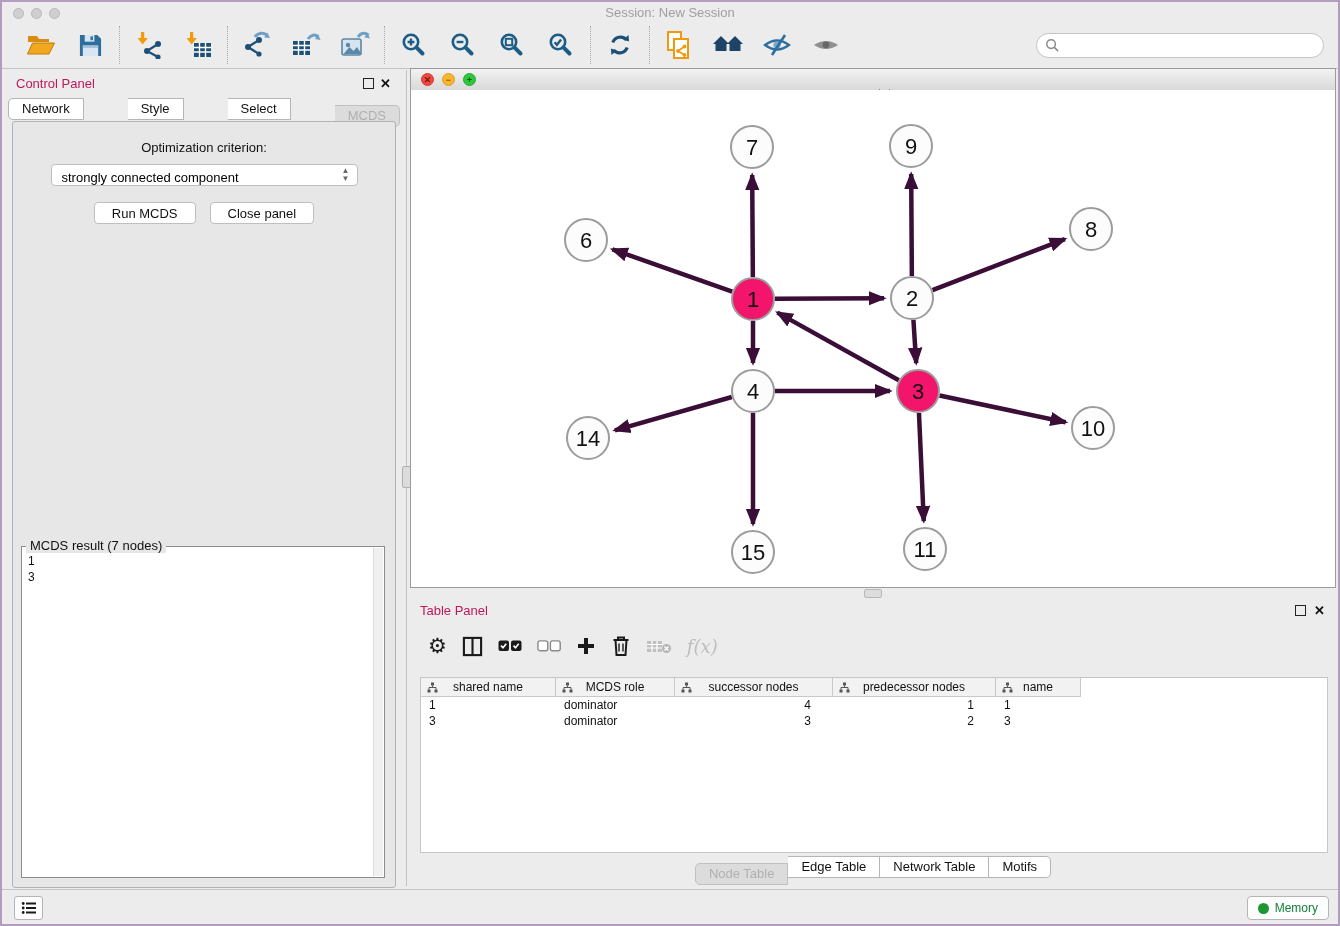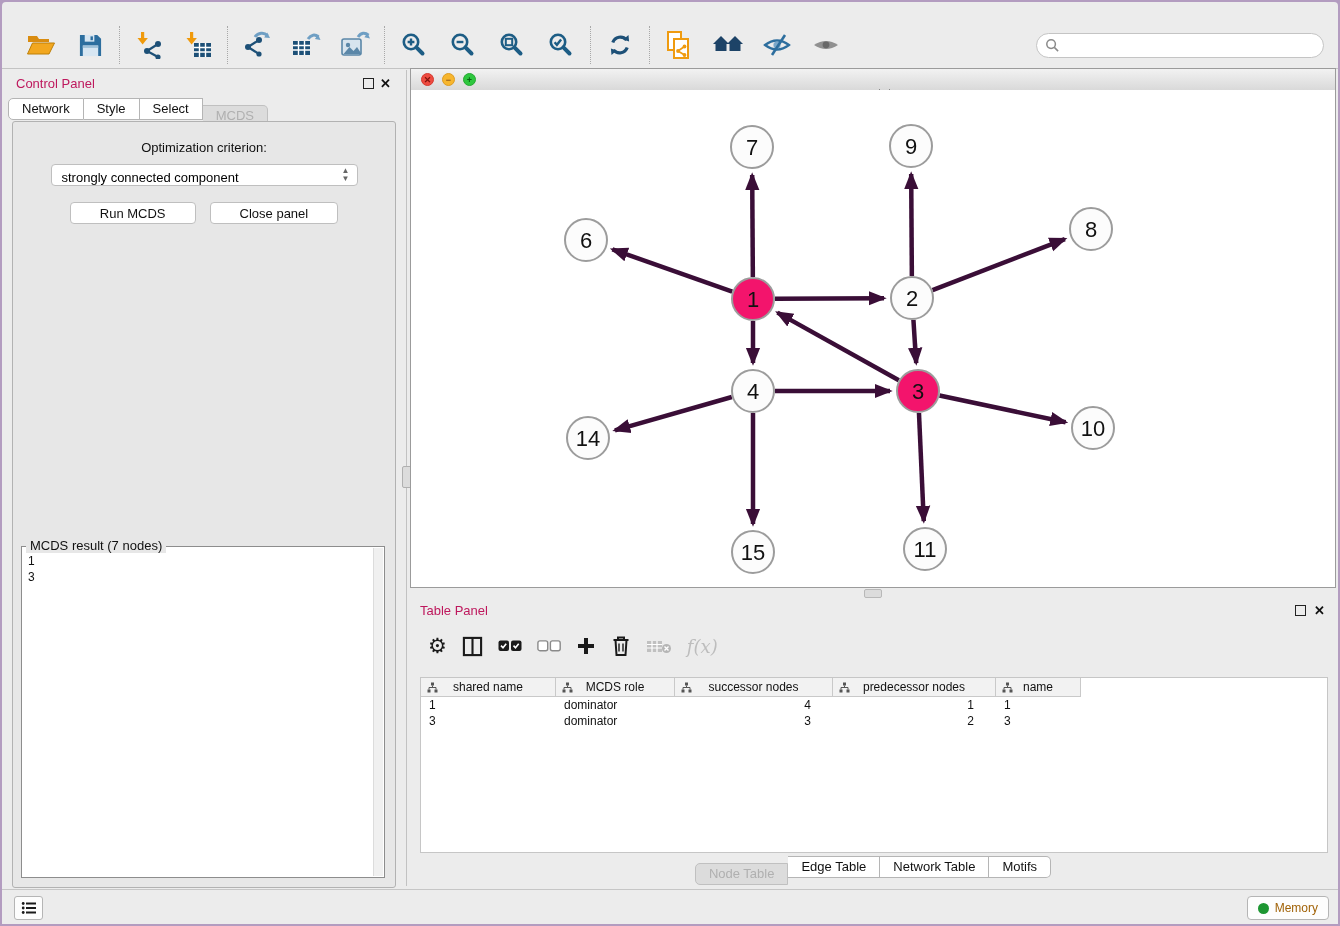--- a/index.html
+++ b/index.html
@@ -25,36 +25,36 @@
              border:1px solid #c4c4c4;border-radius:13px;display:flex;align-items:center;padding-left:8px;box-sizing:border-box;}
   .searchbox input{border:none;outline:none;flex:1;font-size:13px;background:transparent;height:20px;
                    font-family:"Liberation Sans",sans-serif;}
 
   
   .control-panel{position:absolute;left:6px;top:68px;width:392px;height:818px;}
   .cp-header{position:relative;height:26px;}
   .panel-title{font-size:13px;color:#be185d;padding:6px 0 0 8px;display:inline-block;}
   .float-icon{position:absolute;width:9px;height:9px;border:1.5px solid #222;top:8px;cursor:pointer;}
   .close-icon{position:absolute;top:6px;font-size:13px;font-weight:bold;color:#111;cursor:pointer;}
-  .cp-tabsrow{position:absolute;left:0;right:0;top:28px;display:flex;justify-content:flex-start;}
+  .cp-tabsrow{position:absolute;left:0;right:0;top:28px;display:flex;justify-content:space-between;}
   .tab{height:20px;line-height:20px;padding:0 13px;background:#fff;border:1px solid #b5b5b5;
        border-left:none;font-size:13px;color:#111;cursor:pointer;white-space:nowrap;}
   .tab:first-child{border-left:1px solid #b5b5b5;border-radius:5px 0 0 5px;}
   .tab:last-child{border-radius:0 5px 5px 0;}
   .tab.active{background:#dcdcdc;color:#b0b0b0;border-color:#c0c0c0;margin-top:7px;}
   .cp-body{position:absolute;left:4px;right:4px;top:51px;bottom:0;background:#e7e7e7;
            border:1px solid #b2b2b2;border-radius:3px;}
   .opt-label{text-align:center;font-size:13px;color:#111;margin-top:18px;}
   .dropdown{margin:9px auto 16px auto;width:307px;height:22px;background:#fff;border:1px solid #bfbfbf;
             border-radius:4px;display:flex;align-items:flex-end;font-size:13px;padding-left:10px;
             box-sizing:border-box;position:relative;cursor:pointer;}
   .dd-arrows{position:absolute;right:7px;top:2px;display:flex;flex-direction:column;line-height:8px;
              font-size:8px;color:#666;}
   .btn-row{display:flex;justify-content:center;gap:14px;margin-top:11px;}
-  .mac-btn{height:22px;padding:0 29px;background:#fff;border:1px solid #bfbfbf;border-radius:4px;
+  .mac-btn{height:22px;padding:0 17px;background:#fff;border:1px solid #bfbfbf;border-radius:4px;
            font-size:13px;color:#111;font-family:"Liberation Sans",sans-serif;cursor:pointer;}
   .result-box{position:absolute;left:8px;right:10px;top:424px;bottom:9px;border:1px solid #8d8d8d;
               background:#fff;}
   .result-legend{position:absolute;top:-9px;left:4px;background:#e7e7e7;padding:0 4px;font-size:13px;color:#111;}
   .result-text{position:absolute;left:0;top:2px;right:11px;bottom:0;padding:4px 6px;font-size:12px;
                line-height:16px;white-space:pre;overflow:hidden;color:#111;}
   .result-scroll{position:absolute;top:1px;right:1px;bottom:1px;width:9px;background:#f0f0f0;
                  border-left:1px solid #dcdcdc;cursor:pointer;}
 
   
@@ -95,28 +95,34 @@
   .td.num{padding-right:22px;}
   .tp-tabsrow{position:absolute;left:0;right:0;bottom:5px;display:flex;justify-content:center;}
 
   
   .statusbar{position:absolute;left:0;right:0;bottom:0;height:34px;background:#ececec;
              border-top:1px solid #c6c6c6;}
   .sb-left-btn{position:absolute;left:12px;top:6px;width:27px;height:22px;background:#fdfdfd;
                border:1px solid #b5b5b5;border-radius:3px;display:flex;align-items:center;justify-content:center;cursor:pointer;}
   .memory-btn{position:absolute;right:9px;top:6px;height:22px;padding:0 10px;background:#fdfdfd;
               border:1px solid #b5b5b5;border-radius:4px;display:flex;align-items:center;gap:6px;
-              font-size:12px;color:#a16207;cursor:pointer;}
+              font-size:12px;color:#15803d;cursor:pointer;}
   .mem-dot{width:11px;height:11px;border-radius:50%;background:#1d9632;}
 </style>
 </head>
 <body>
 
 <div class="app">
 
+  <div class="titlebar">
+    <div class="tl-dot" style="left:11px"></div>
+    <div class="tl-dot" style="left:29px"></div>
+    <div class="tl-dot" style="left:47px"></div>
+    <div class="win-title">Session: New Session</div>
+  </div>
 
   <div class="toolbar">
     <div class="tgroup">
       <div class="tbtn">
         <svg width="30" height="26" viewBox="0 0 30 26">
             <path d="M2 4h9l2 3h10v3H2z" fill="#d98c10"></path>
             <path d="M6.5 11h22l-5.5 11H1.5z" fill="#f2a71f" stroke="#bd7f07" stroke-width="1"></path>
           </svg>
       </div>
       <div class="tbtn">

